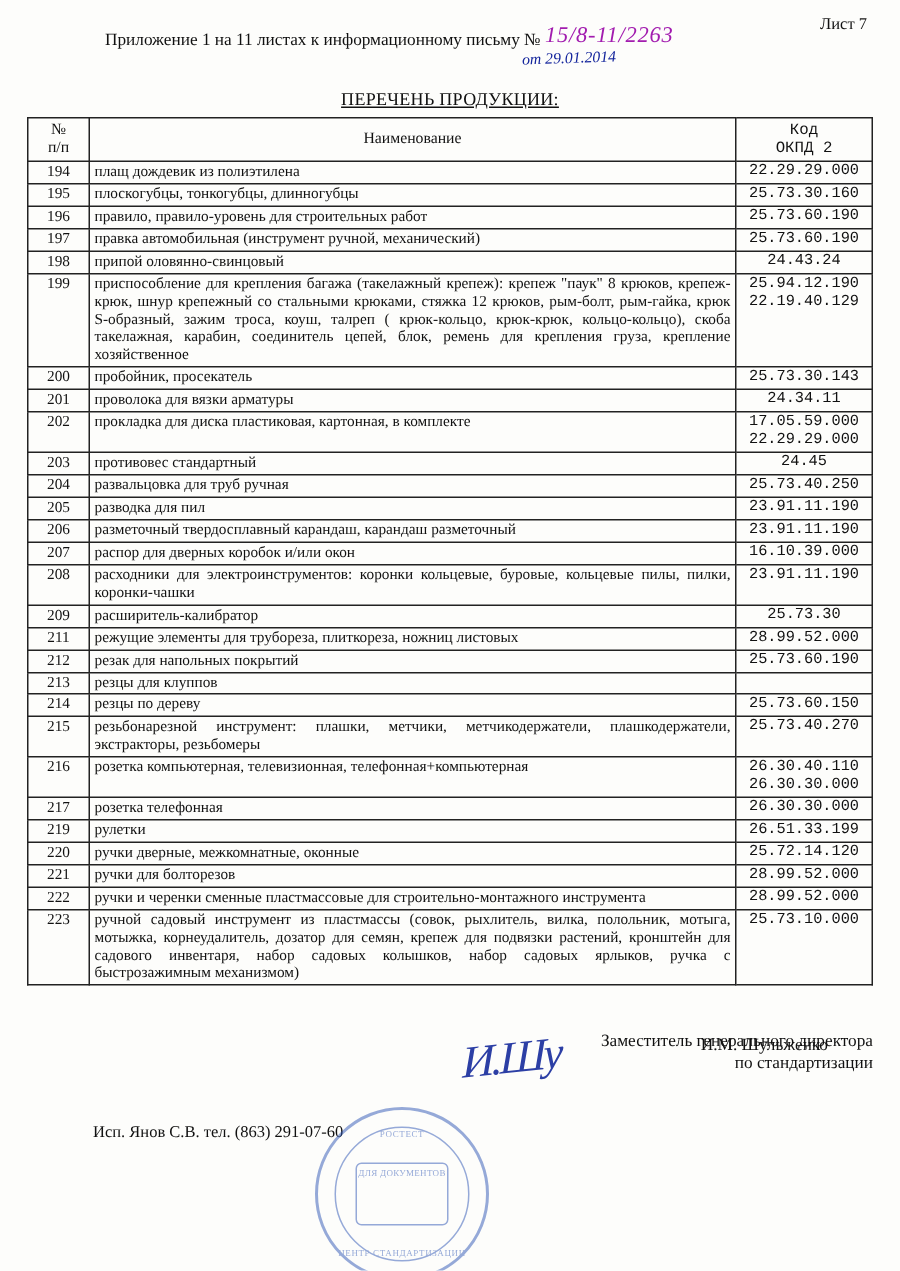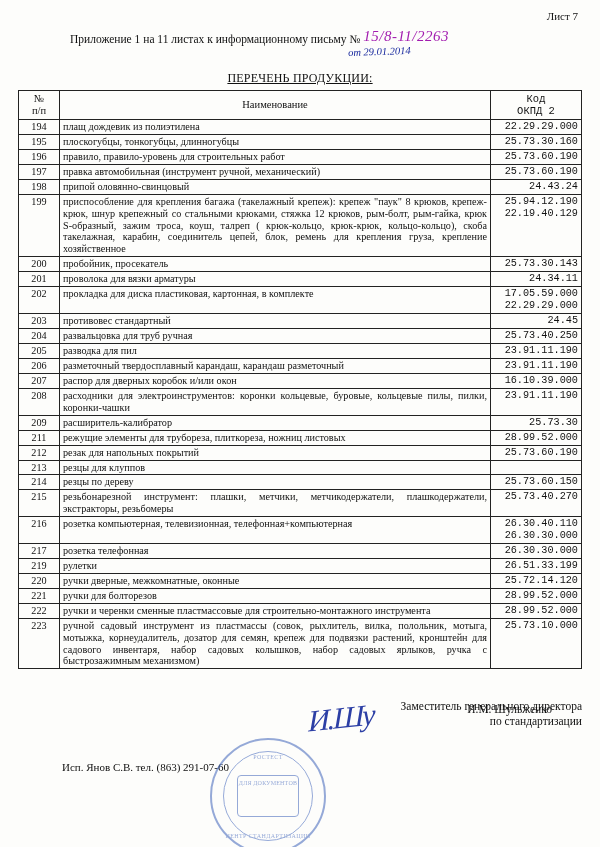--- a/index.html
+++ b/index.html
@@ -13,21 +13,21 @@
     font-family: "Liberation Serif", serif;
     color: #111;
     position: relative;
     overflow: hidden;
   }
   .page {
     position: relative;
     width: 600px;
     height: 847px;
     box-sizing: border-box;
-    padding: 14px 18px 10px 18px;
+    padding: 2px 18px 10px 18px;
   }
   .sheet-no {
     position: absolute;
     top: 10px;
     right: 22px;
     font-size: 11px;
   }
   .header-line {
     margin-top: 16px;
     font-size: 11.5px;
@@ -93,21 +93,20 @@
   }
   .col-name {
     text-align: left;
   }
   td.col-name {
     text-align: justify;
     padding-right: 4px;
   }
   .code-multi div {
     line-height: 1.18;
-    text-align: right;
   }
   .footer {
     margin-top: 30px;
     font-size: 11.5px;
     position: relative;
     height: 96px;
     text-align: right;
   }
   .footer .pos {
     line-height: 1.35;

